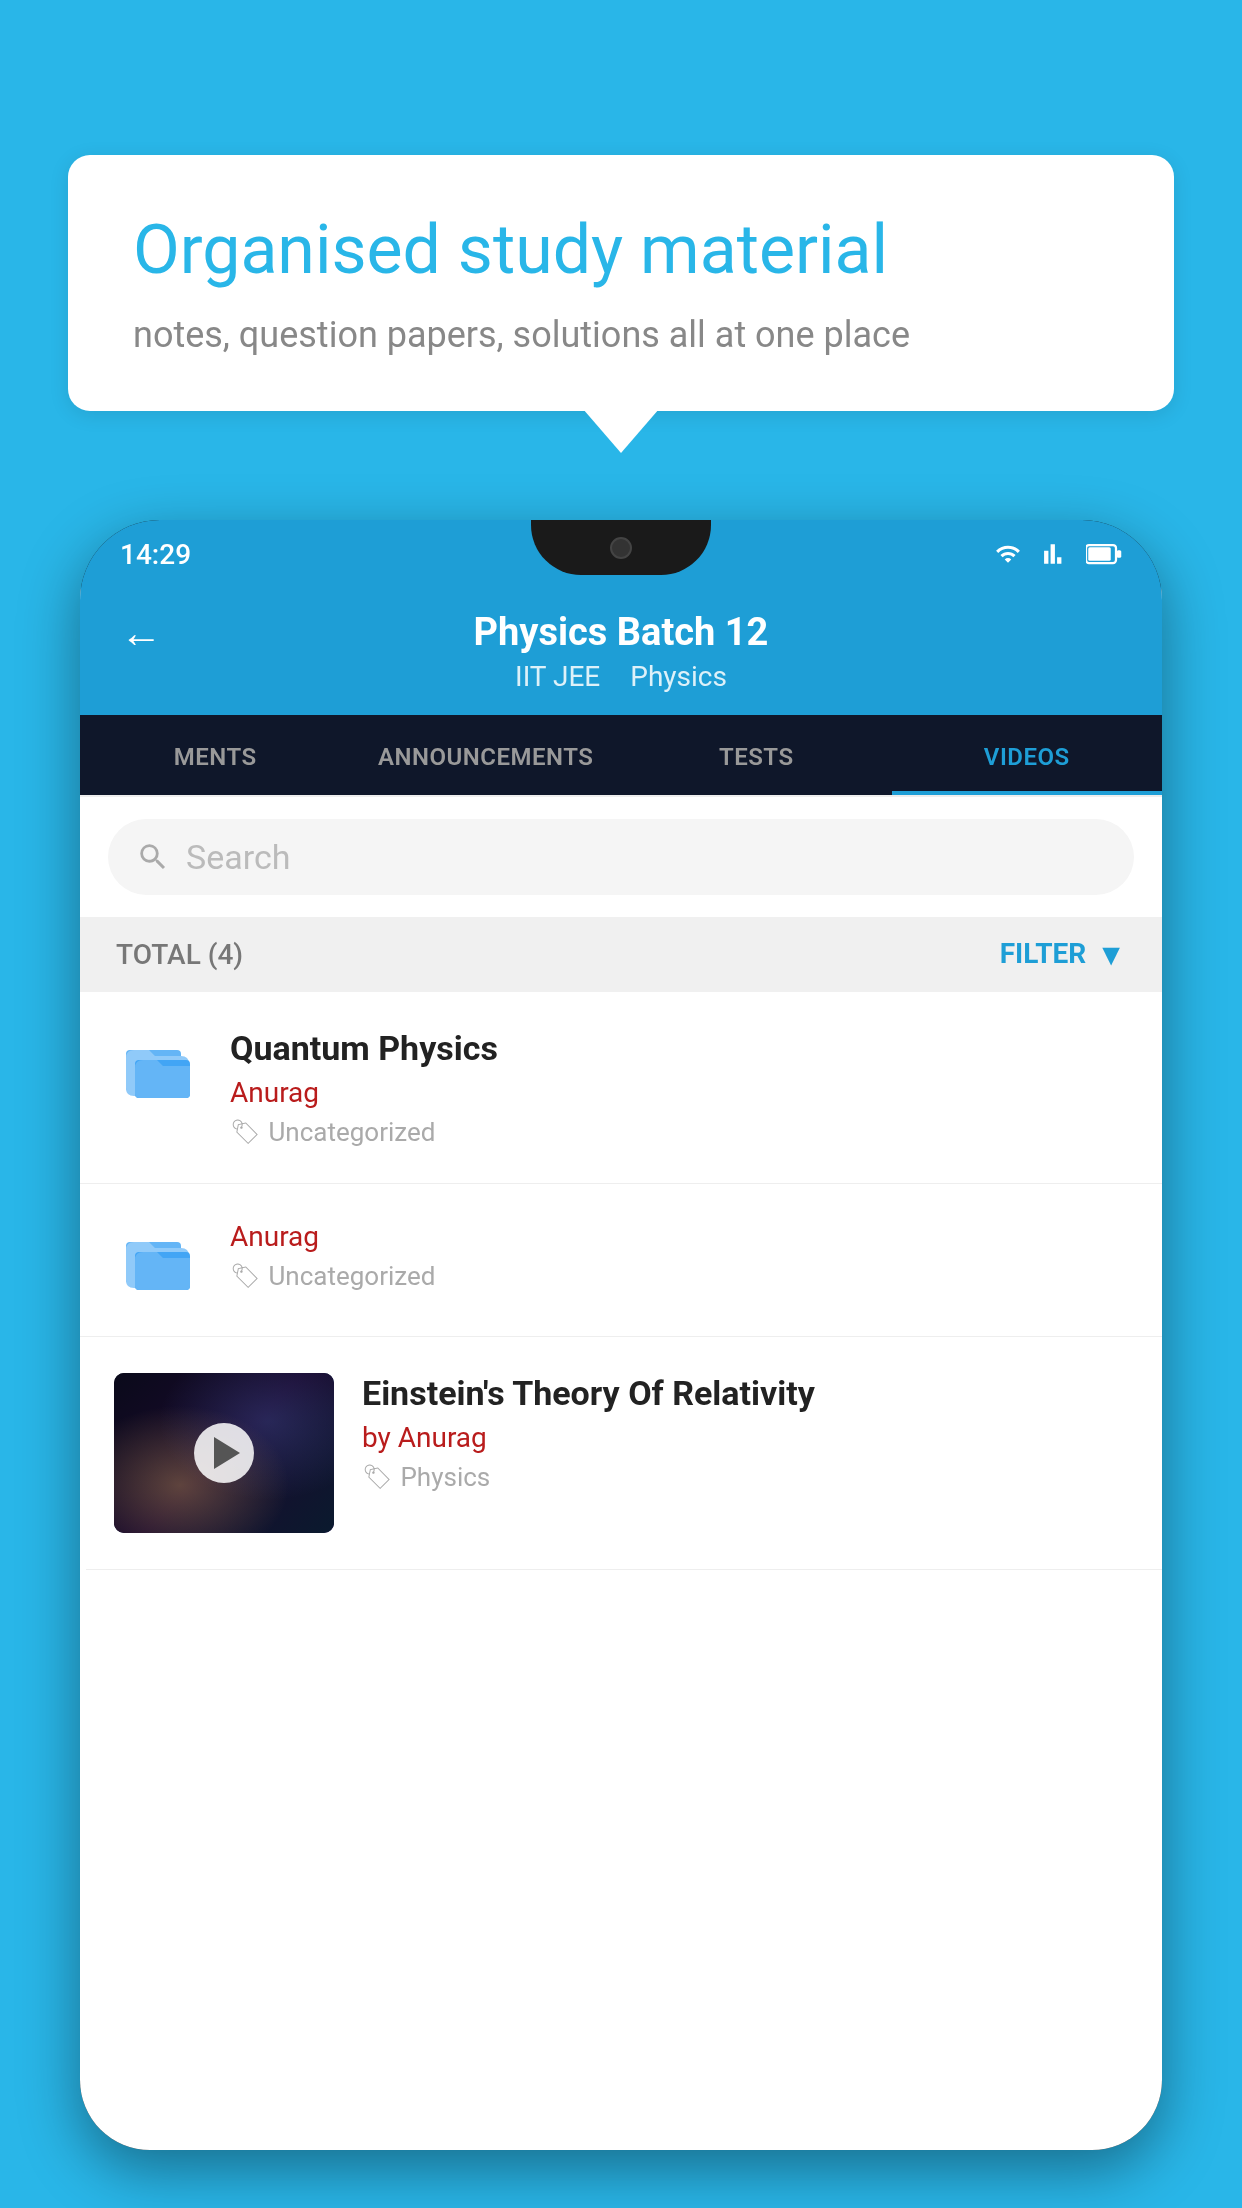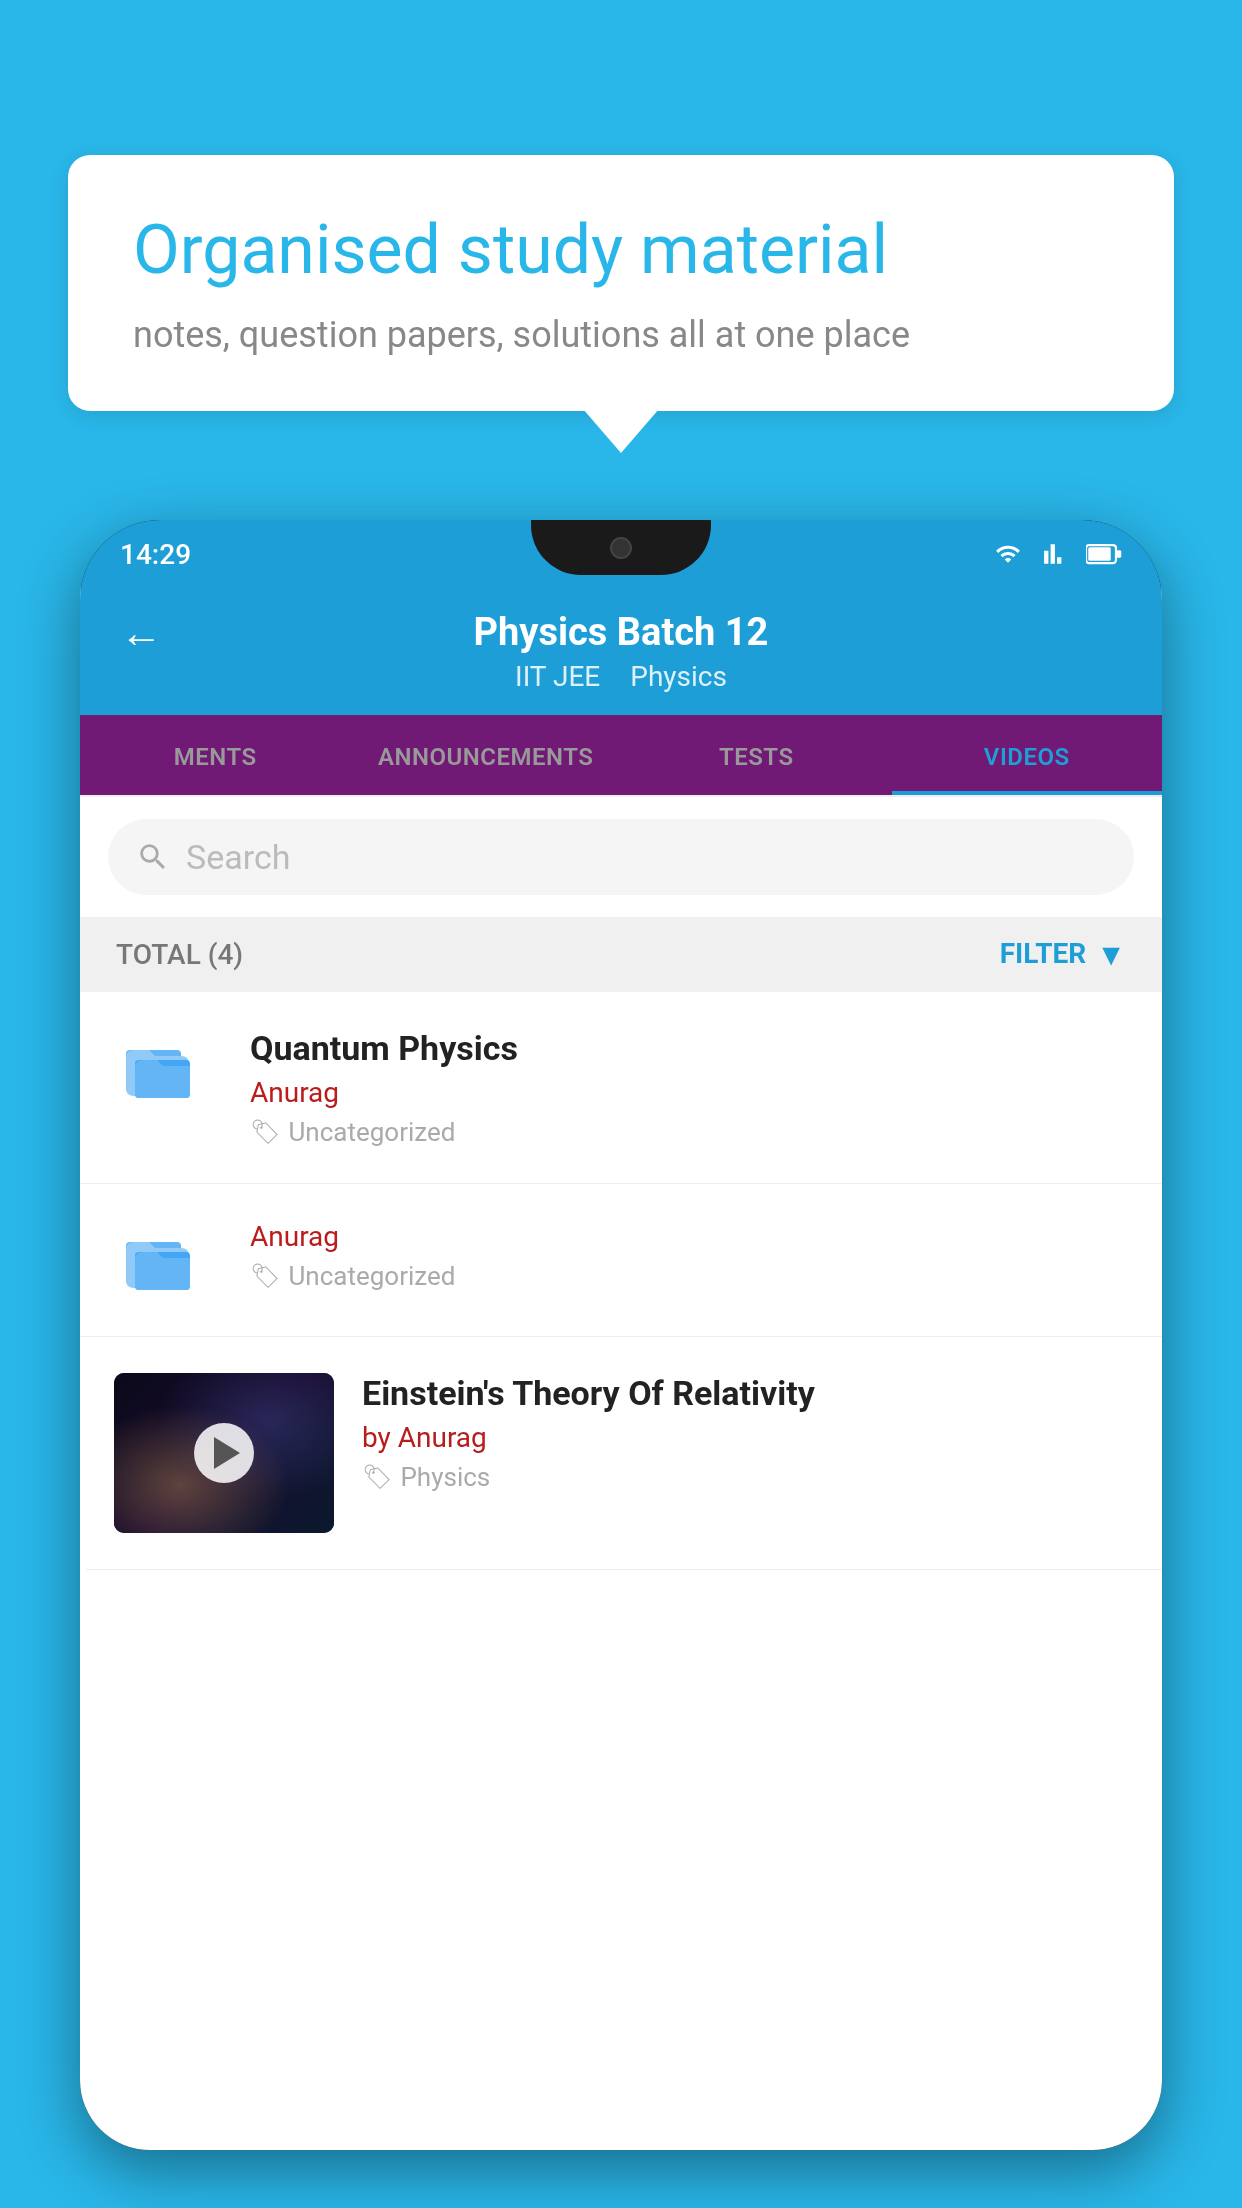--- a/index.html
+++ b/index.html
@@ -168,21 +168,21 @@
       margin-top: 6px;
     }
 
     .header-tag {
       color: rgba(255,255,255,0.85);
       font-size: 28px;
     }
 
     
     .tabs-bar {
-      background: #701a75;
+      background: #0f172a;
       display: flex;
       align-items: center;
       border-bottom: 2px solid #eee;
       overflow: hidden;
     }
 
     .tab-item {
       flex: 1;
       text-align: center;
       padding: 28px 0 24px;
@@ -269,21 +269,21 @@
     .video-list {
       background: white;
       flex: 1;
     }
 
     .video-item {
       display: flex;
       align-items: flex-start;
       padding: 36px 36px;
       border-bottom: 1px solid #eee;
-      gap: 44px;
+      gap: 24px;
       cursor: pointer;
     }
 
     .video-thumb-icon {
       width: 90px;
       flex-shrink: 0;
       display: flex;
       align-items: center;
       justify-content: center;
     }

